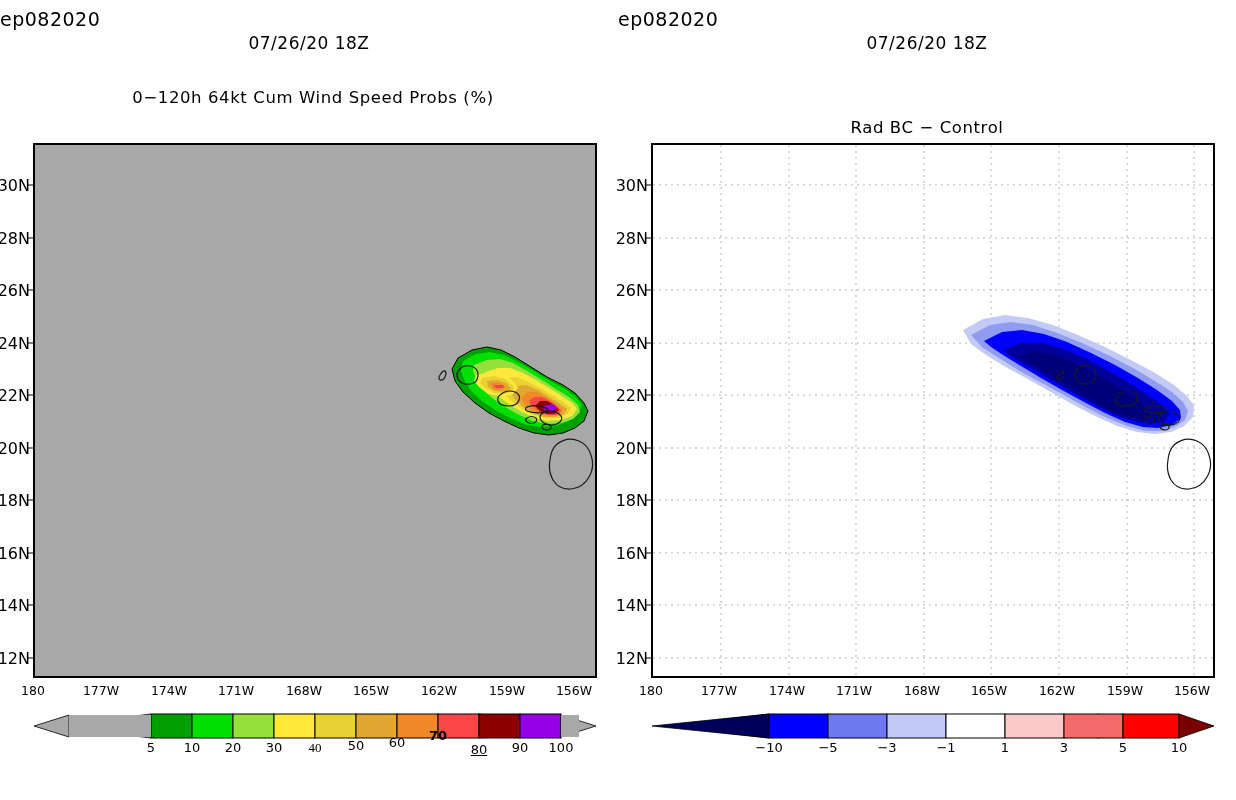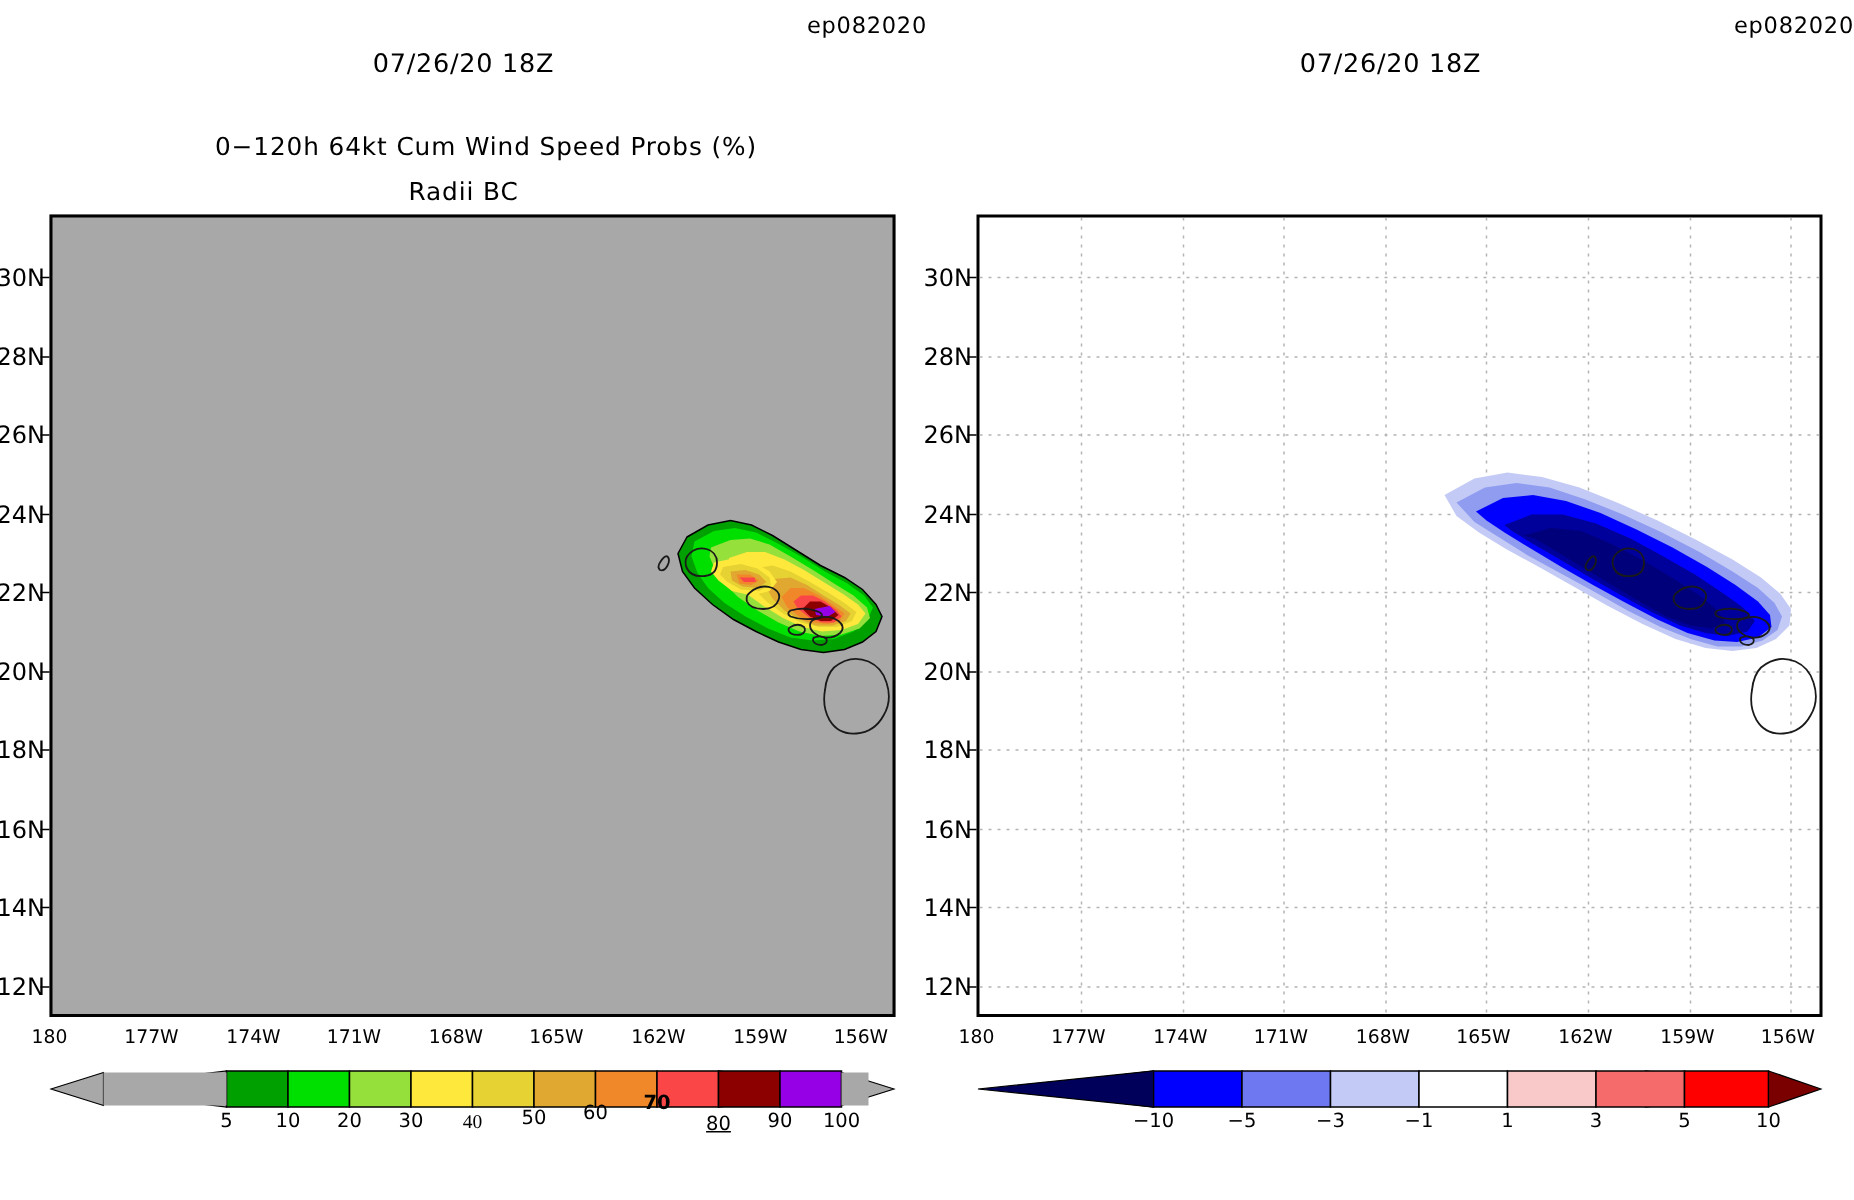--- a/index.html
+++ b/index.html
@@ -2,23 +2,23 @@
 <html><head>
 <meta charset="utf-8">
 <style>
   html,body{margin:0;padding:0;background:#ffffff;}
   body{width:1236px;height:800px;font-family:"DejaVu Sans",sans-serif;color:#000;overflow:hidden;}
   .page{position:relative;width:1236px;height:800px;}
 
   .panel{position:absolute;top:0;width:618px;height:800px;}
   .panel-left{left:0;}
   .panel-right{left:618px;}
-  .t-storm{position:absolute;top:8px;left:0;width:618px;text-align:right;font-size:15px;letter-spacing:.5px;}
+  .t-storm{position:absolute;top:8px;left:0;width:618px;text-align:left;font-size:19px;letter-spacing:.5px;}
   .t-date{position:absolute;top:33px;left:0;width:618px;text-align:center;font-size:17px;letter-spacing:.5px;}
-  .t-main{position:absolute;top:88px;left:15px;width:618px;text-align:center;font-size:16.5px;letter-spacing:.6px;white-space:nowrap;}
+  .t-main{position:absolute;top:88px;left:4px;width:618px;text-align:center;font-size:16.5px;letter-spacing:.6px;white-space:nowrap;}
   .t-sub{position:absolute;top:118px;left:0;width:618px;text-align:center;font-size:16.5px;letter-spacing:.6px;white-space:nowrap;}
 
   
   .mapbox{position:absolute;border:2px solid #000;box-sizing:border-box;}
   .mapbox.left{left:33px;top:143px;width:564px;height:535px;background:#a8a8a8;}
   .mapbox.right{left:33px;top:143px;width:564px;height:535px;background:#ffffff;}
 
   .plotclip{position:absolute;inset:0;overflow:hidden;}
   .plotsvg{position:absolute;left:0;top:0;}
 
@@ -37,21 +37,20 @@
 </head>
 <body>
 
 <div class="page">
 
   <div class="panel panel-left">
 
     <div class="t-storm">ep082020</div>
     <div class="t-date">07/26/20  18Z</div>
     <div class="t-main">0−120h 64kt Cum Wind Speed Probs (%)</div>
-    <div class="t-sub">Radii BC</div>
 
     <div class="mapbox left">
       <div class="plotclip">
         <svg class="plotsvg" width="560" height="531" viewBox="0 0 560 531">
 
           <g>
             <polygon points="423,213 437,205 452,202 466,205 480,212 496,222 512,232 528,240 540,248 549,258 553,266 549,276 540,283 528,288 514,290 499,288 484,283 469,276 454,268 440,258 428,247 420,236 417,224" fill="#00a000" stroke="#000000" stroke-width="1"></polygon>
             <polygon points="428,216 441,209 455,207 469,210 483,217 499,226 515,236 530,244 541,252 547,260 543,269 534,276 521,281 507,282 492,280 477,274 462,266 448,257 437,247 430,237 426,226" fill="#00e000" stroke="none"></polygon>
             <polygon points="439,220 452,215 465,214 478,218 492,226 507,235 521,244 534,252 543,260 545,267 538,274 526,278 512,279 498,276 484,270 470,262 457,253 447,243 441,233 438,226" fill="#96e03c" stroke="none"></polygon>
             <polygon points="451,227 463,223 475,223 488,228 501,235 514,243 527,251 537,258 542,264 537,271 526,275 513,276 500,273 487,267 474,259 463,251 455,242 451,234" fill="#ffe83c" stroke="none"></polygon>
@@ -150,20 +149,21 @@
       <div class="cbar-label" style="left:446px;top:32px;text-decoration:underline;">80</div>
       <div class="cbar-label" style="left:487px;top:30px;">90</div>
       <div class="cbar-label" style="left:528px;top:30px;">100</div>
     </div>
   </div>
 
   <div class="panel panel-right">
 
     <div class="t-storm">ep082020</div>
     <div class="t-date">07/26/20  18Z</div>
+    <div class="t-sub">Rad BC − Control</div>
 
     <div class="mapbox right">
       <div class="plotclip">
         <svg class="plotsvg" width="560" height="531" viewBox="0 0 560 531">
 
           <g stroke="#b4b4b4" stroke-width="1" stroke-dasharray="2,4">
             <line x1="68" y1="0" x2="68" y2="531"></line>
             <line x1="136" y1="0" x2="136" y2="531"></line>
             <line x1="203" y1="0" x2="203" y2="531"></line>
             <line x1="271" y1="0" x2="271" y2="531"></line>

